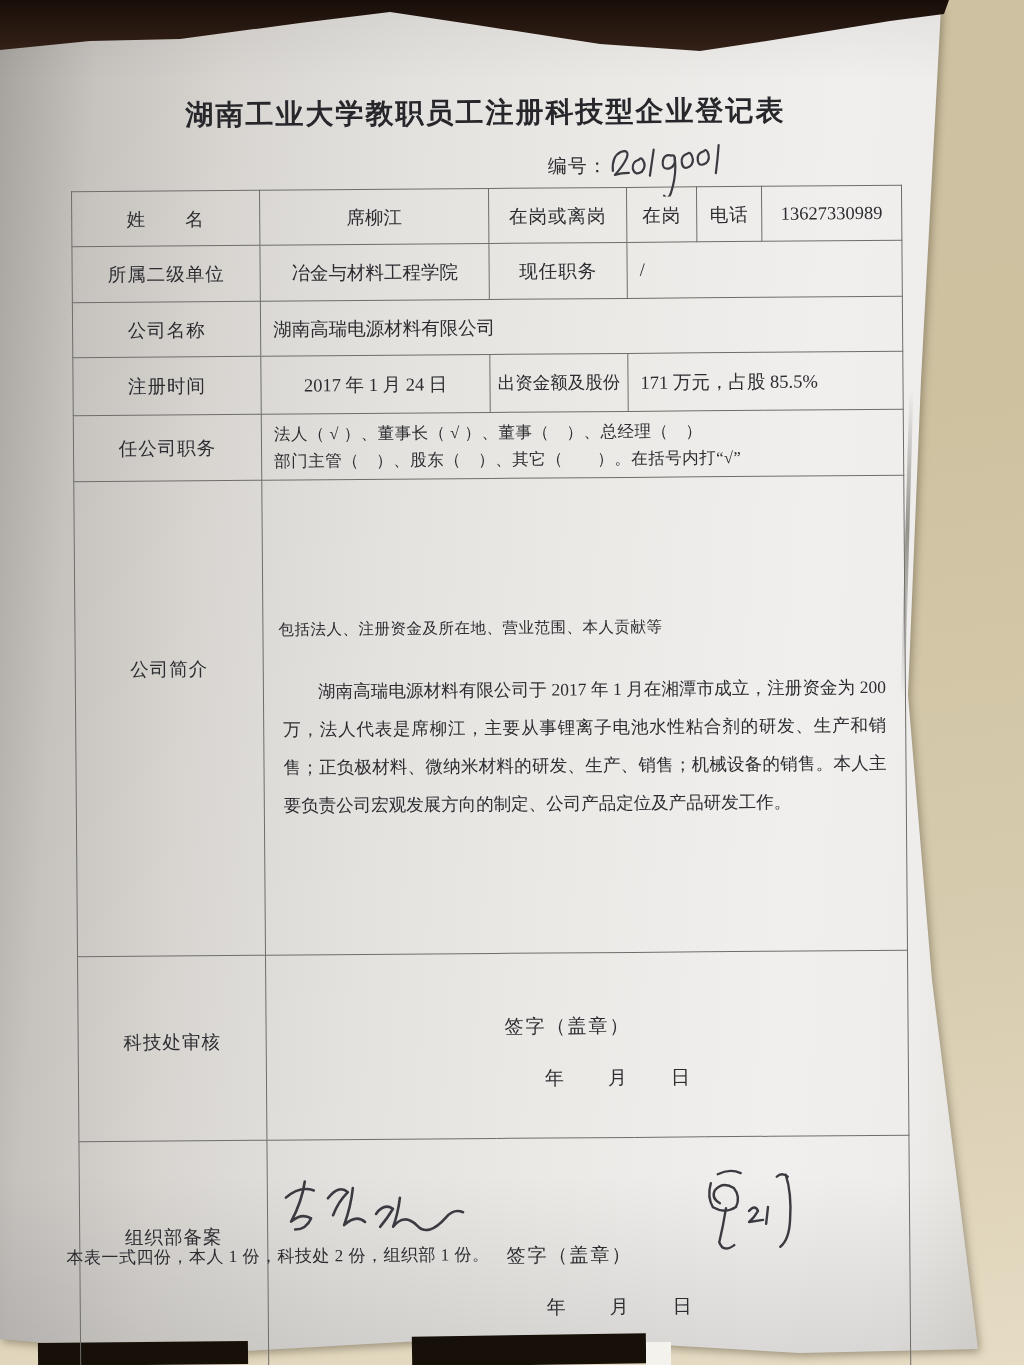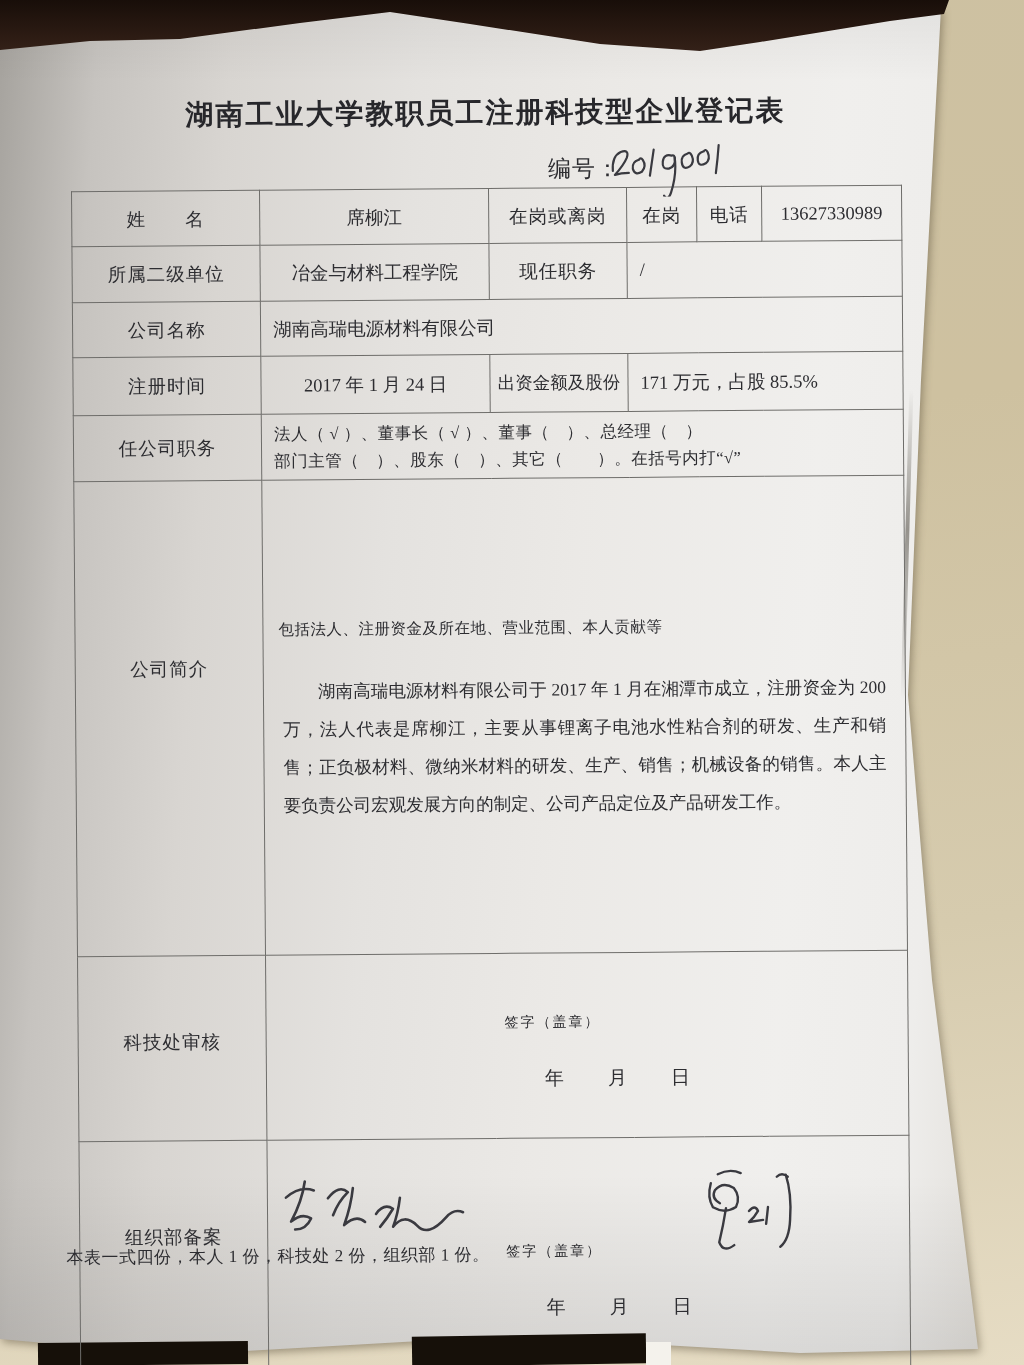--- a/index.html
+++ b/index.html
@@ -28,40 +28,40 @@
     transform:rotate(1.6deg);}
   
   .blob{position:absolute;background:#161009;}
   .blob1{left:38px;top:1342px;width:210px;height:23px;transform:rotate(-.6deg);}
   .blob2{left:412px;top:1335px;width:234px;height:30px;transform:rotate(-.8deg);}
   .sliver-white{position:absolute;left:646px;top:1342px;width:25px;height:23px;background:#f4f2ec;}
   
   .ink{position:absolute;inset:0;transform:rotate(-.45deg);transform-origin:490px 700px;}
   .title{position:absolute;left:75px;top:94px;width:830px;margin:0;text-align:center;
     font-size:28px;font-weight:700;letter-spacing:2px;color:#27272b;}
-  .serial-label{position:absolute;left:552px;top:154px;font-size:23px;letter-spacing:1px;}
+  .serial-label{position:absolute;left:552px;top:154px;font-size:19px;letter-spacing:1px;}
   .serial-hand{position:absolute;left:610px;top:134px;}
   .form-table{position:absolute;left:75px;top:188px;width:830px;border-collapse:collapse;table-layout:fixed;}
   .form-table td{border:1px solid #6e6d6a;font-size:18.5px;color:#2d2d31;vertical-align:middle;}
   .lab{text-align:center;letter-spacing:1px;}
   .val{padding-left:12px;}
   .ctr{text-align:center;}
   .r1 td{height:52px;} .r2 td{height:53px;} .r3 td{height:52px;} .r4 td{height:55px;}
   .r5 td{height:55px;} .r6 td{height:373px;} .r7 td{height:169px;} .r8 td{height:188px;}
   .role-cell{padding:5px 12px;vertical-align:middle;}
   .role-cell div{font-size:16.5px;line-height:27px;letter-spacing:.5px;}
   .wrap2{line-height:23px;font-size:17.5px;text-align:center;padding:0 4px;}
   .intro-cell{vertical-align:top;}
   .intro-hint{padding:9px 14px 0;font-size:15.5px;letter-spacing:.5px;}
   .intro-text{margin:32px 18px 0;font-size:17.5px;line-height:38px;text-indent:2em;text-align:justify;}
   .intro-lab{padding-bottom:100px;}
   .sci-lab{padding-bottom:14px;}
   .org-lab{padding-bottom:86px;}
   .sig-cell{position:relative;}
-  .sign-seal{position:absolute;left:238px;font-size:14px;letter-spacing:2px;}
+  .sign-seal{position:absolute;left:238px;font-size:19px;letter-spacing:2px;}
   .date-blank{position:absolute;left:278px;font-size:19px;letter-spacing:2px;}
   .s1{top:60px;} .d1{top:112px;} .s2{top:104px;} .d2{top:156px;}
   .footer-note{position:absolute;left:62px;top:1243px;font-size:17px;letter-spacing:.5px;}
   .sig-applicant{position:absolute;left:272px;top:1168px;}
   .sig-handler{position:absolute;left:690px;top:1164px;}
   .hand{stroke:#3a3a40;fill:none;stroke-linecap:round;stroke-linejoin:round;}
 </style>
 </head>
 <body>
 

